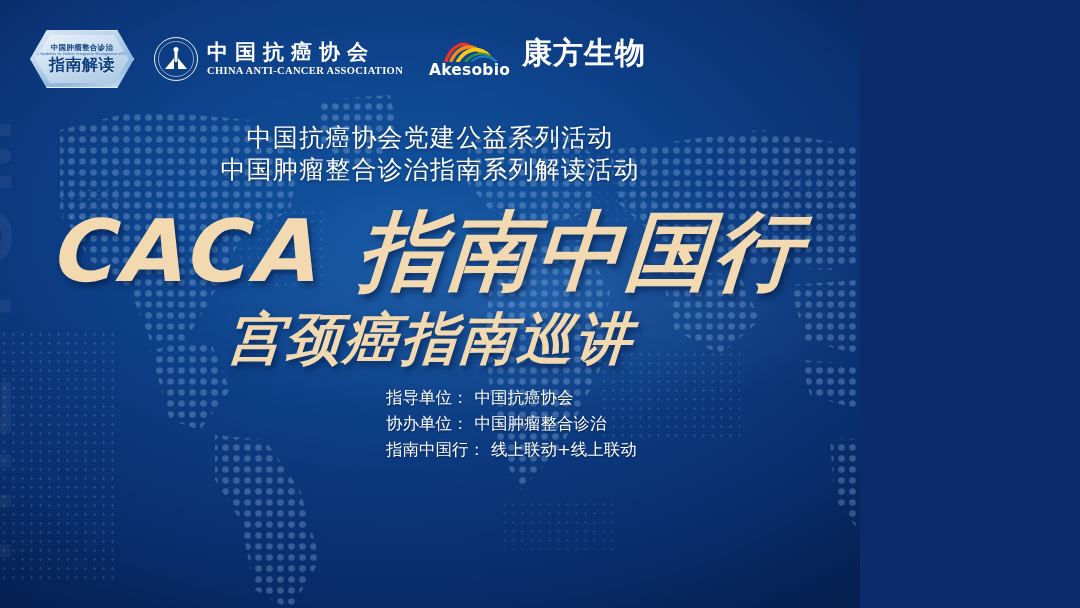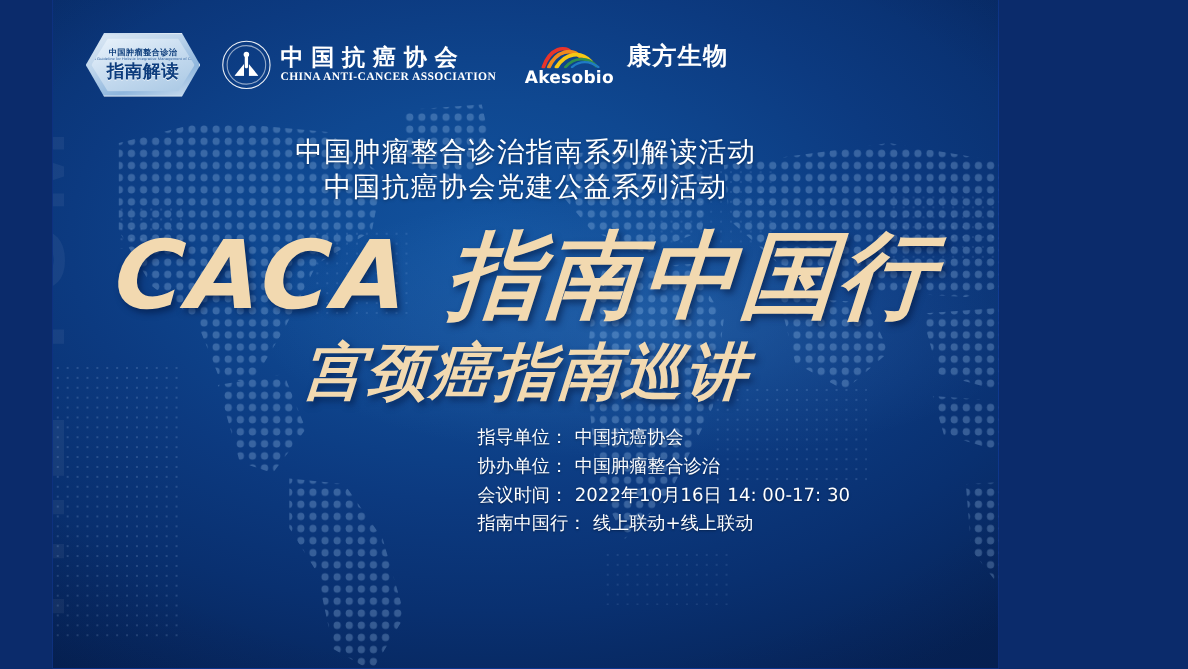--- a/index.html
+++ b/index.html
@@ -8,22 +8,21 @@
     background: #0b2b6b;
   }
   * { box-sizing: border-box; }
 
   #poster {
     position: relative;
     width: 860px;
     height: 608px;
     overflow: hidden;
     font-family: "Liberation Sans", "DejaVu Sans", sans-serif;
-    background: #1d4ed8;
-    margin-left: 48px;
+    background: #0369a1;
   }
 
   
   .bg-base {
     position: absolute; inset: 0;
     background:
       radial-gradient(ellipse 85% 75% at 46% 36%, #12539f 0%, #0f4891 28%, #0c3a80 52%, #093070 74%, #062357 100%);
   }
   .bg-vign {
     position: absolute; inset: 0;
@@ -166,23 +165,23 @@
 
   
   .ake-logo { display: flex; gap: 12px; margin-left: 6px; }
   .ake-left { display: flex; flex-direction: column; align-items: center; gap: 1px; }
   .ake-swoosh { width: 56px; height: 22px; display:block; }
   .ake-name {
     color: #ffffff; font-size: 15.5px; font-weight: 700; letter-spacing: .2px;
     line-height: 1; font-family: "DejaVu Sans", sans-serif;
   }
   .ake-cn {
-    color: #ffffff; font-size: 22px; font-weight: 900; letter-spacing: 1px;
+    color: #ffffff; font-size: 30px; font-weight: 900; letter-spacing: 1px;
     line-height: 1; white-space: nowrap;
-    font-family: Liberation Sans, sans-serif;
+    font-family: Liberation Mono, monospace;
   }
 
   
   .subtitles {
     position: absolute; left: 0; right: 0; top: 122px;
     text-align: center;
   }
   .subtitle-line {
     color: #ffffff;
     font-size: 25px;
@@ -335,39 +334,35 @@
           <path d="M30 21 C 37 15, 46 15, 54 21" stroke="#1f7ac4" stroke-width="2.2" fill="none" stroke-linecap="round"></path>
         </svg>
         <div class="ake-name">Akesobio</div>
       </div>
       <div class="ake-cn">康方生物</div>
     </div>
 
   </div>
 
   <div class="subtitles">
+    <div class="subtitle-line">中国抗癌协会党建公益系列活动</div>
     <div class="subtitle-line">中国肿瘤整合诊治指南系列解读活动</div>
-    <div class="subtitle-line">中国抗癌协会党建公益系列活动</div>
   </div>
 
   <div class="title-main">CACA 指南中国行</div>
   <div class="title-sub">宫颈癌指南巡讲</div>
 
   <div class="details">
       <div class="detail-row">
         <span class="detail-label">指导单位：</span>
         <span class="detail-value">中国抗癌协会</span>
       </div>
       <div class="detail-row">
         <span class="detail-label">协办单位：</span>
         <span class="detail-value">中国肿瘤整合诊治</span>
       </div>
       <div class="detail-row">
-        <span class="detail-label">会议时间：</span>
-        <span class="detail-value">2022年10月16日 14: 00-17: 30</span>
-      </div>
-      <div class="detail-row">
         <span class="detail-label">指南中国行：</span>
         <span class="detail-value">线上联动+线上联动</span>
       </div>
     </div>
 
 </div>
 
 </body></html>

